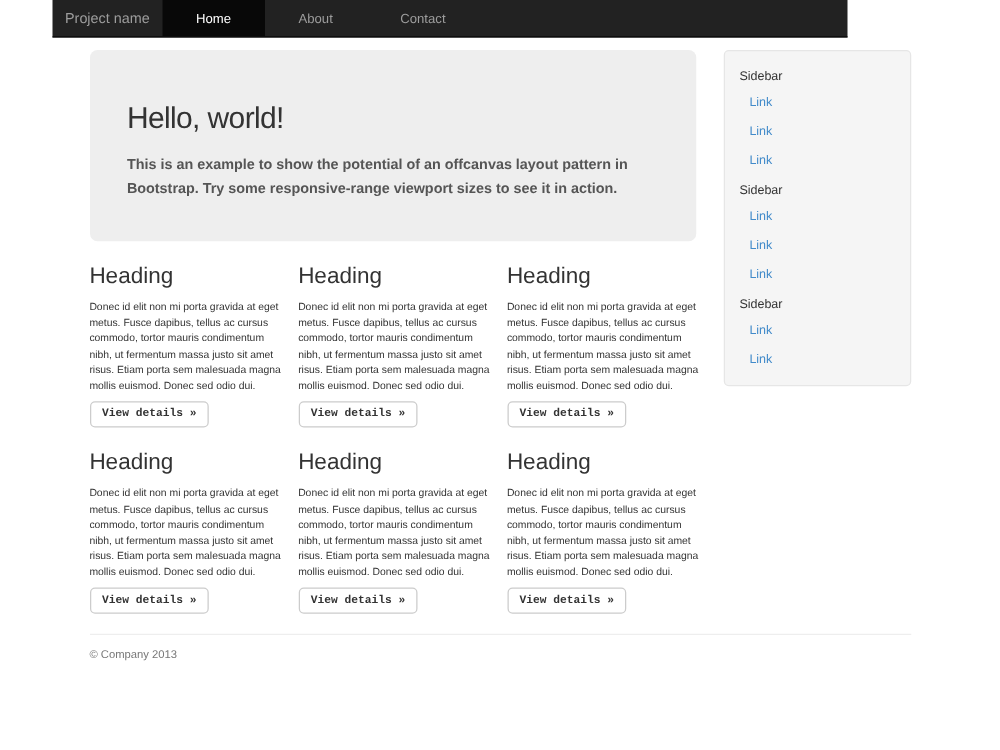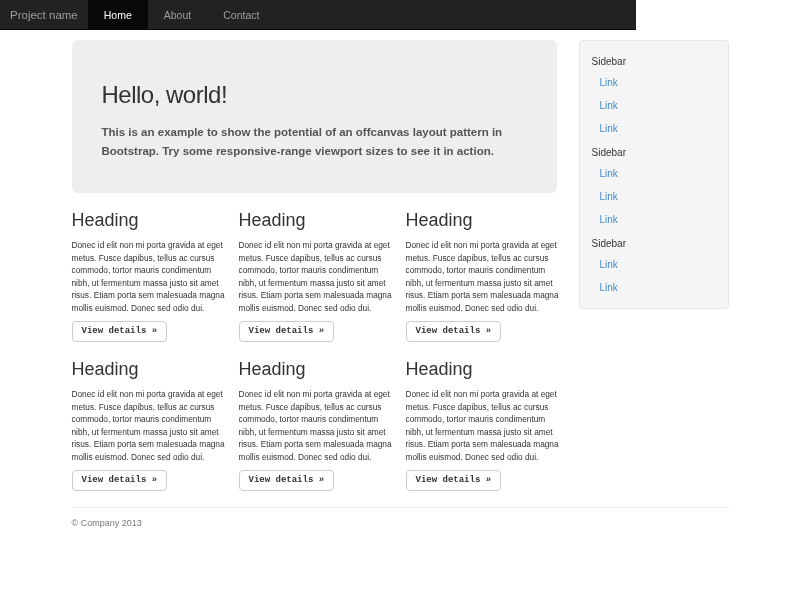--- a/index.html
+++ b/index.html
@@ -25,38 +25,39 @@
     background: #ffffff;
     font-family: "Liberation Sans", "DejaVu Sans", sans-serif;
     color: var(--text-dark);
     overflow: hidden;
   }
   
   .navbar {
     width: 636px; height: 30px;
     background: var(--navbar-bg);
     border-bottom: 1px solid var(--navbar-border);
+    margin-left: 42px;
   }
   .navbar-inner {
     width: 657px; height: 100%;
     margin: 0 auto;
     display: flex; align-items: stretch;
   }
   .brand {
     display: flex; align-items: center;
     padding: 0 10px;
     font-size: 11.5px;
     color: var(--navbar-link);
     text-decoration: none;
     cursor: pointer;
   }
   .nav { display: flex; margin: 0; padding: 0; list-style: none; }
   .nav li {
     display: flex; align-items: center;
-    padding: 0 16px;
+    padding: 0 27px;
     font-size: 10.5px;
     color: var(--navbar-link);
     cursor: pointer;
   }
   .nav li.active {
     background: var(--navbar-active-bg);
     color: var(--navbar-active-link);
   }
   
   .container { width: 657px; margin: 0 auto; }

